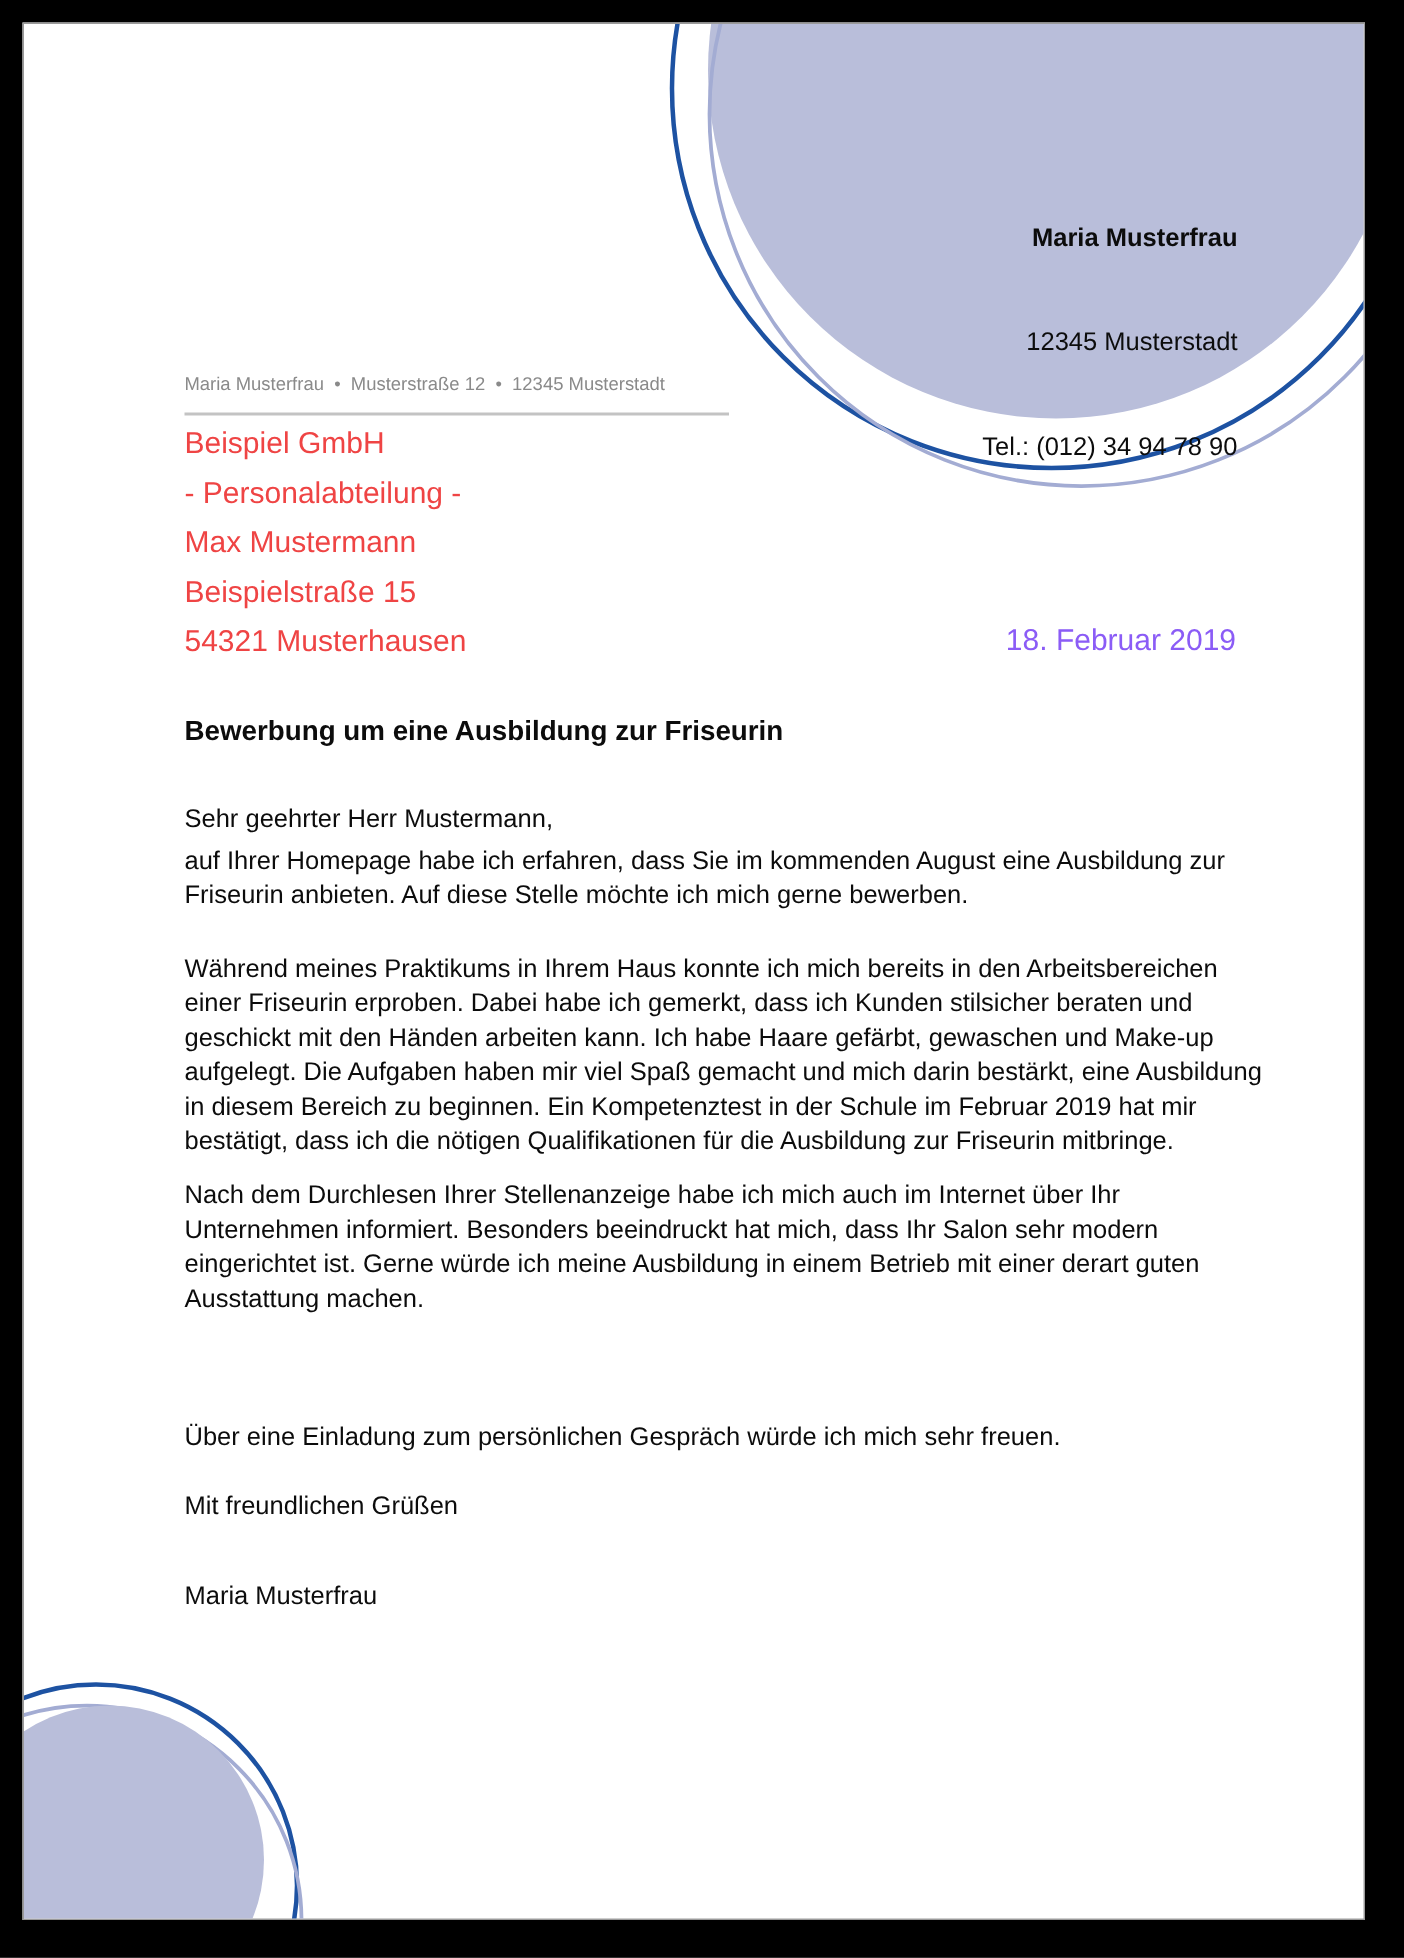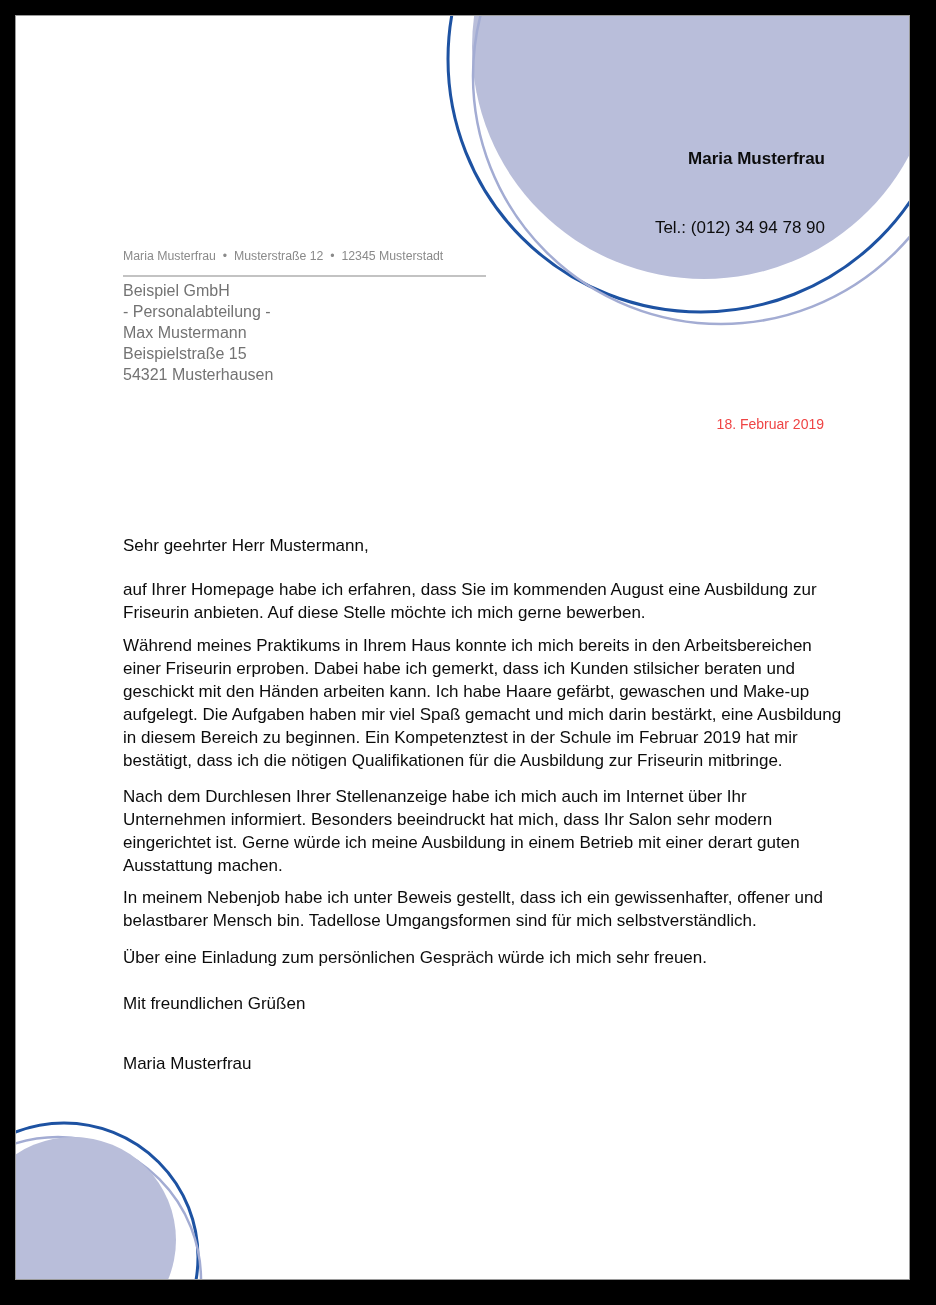--- a/index.html
+++ b/index.html
@@ -58,50 +58,50 @@
   .sender-rule {
     top: 259px;
     left: 107px;
     width: 363px;
     height: 2px;
     background: #c3c3c3;
   }
   .recipient {
     top: 264px;
     left: 107px;
-    font-size: 16px;
-    line-height: 21px;
-    color: #737373;
+    font-size: 20px;
+    line-height: 33px;
+    color: #ef4444;
     white-space: pre;
   }
   .date-line {
     top: 400px;
     right: 85px;
-    font-size: 14px;
-    color: #ef4444;
+    font-size: 20px;
+    color: #8b5cf6;
     white-space: pre;
     margin-left: 34px;
   }
   .subject-line {
     top: 460px;
     left: 107px;
     font-size: 18.5px;
     font-weight: bold;
     color: #0c0c0c;
     white-space: pre;
   }
   .body-text {
     left: 107px;
     font-size: 17px;
     line-height: 23px;
     color: #0c0c0c;
     white-space: pre;
   }
   .salutation { top: 518px; }
-  .para-1 { top: 562px; }
+  .para-1 { top: 546px; }
   .para-2 { top: 618px; }
   .para-3 { top: 769px; }
   .para-4 { top: 870px; }
   .para-5 { top: 930px; text-align: right; }
   .closing { top: 976px; }
   .signature { top: 1036px; }
 </style>
 </head>
 <body>
 
@@ -114,49 +114,49 @@
       <circle cx="685" cy="43" r="253" fill="none" stroke-width="3" stroke="#1d52a2"></circle>
       <circle cx="705" cy="60" r="248" fill="none" stroke-width="2.5" stroke="#a3acd3"></circle>
 
       <circle cx="48" cy="1241" r="134" fill="none" stroke-width="3" stroke="#1d52a2"></circle>
       <circle cx="42" cy="1264" r="143" fill="none" stroke-width="2.5" stroke="#a3acd3"></circle>
       <circle cx="57" cy="1224" r="103" fill="#b9beda"></circle>
     </svg>
 
     <div class="abs letterhead">
       <div class="lh-name">Maria Musterfrau</div>
+      <div>12345 Musterstadt</div>
       <div>Tel.: (012) 34 94 78 90</div>
     </div>
 
     <div class="abs sender-line">Maria Musterfrau  •  Musterstraße 12  •  12345 Musterstadt</div>
     <div class="abs sender-rule"></div>
 
     <div class="abs recipient">Beispiel GmbH
 - Personalabteilung -
 Max Mustermann
 Beispielstraße 15
 54321 Musterhausen</div>
 
     <div class="abs date-line">18. Februar 2019</div>
 
+    <div class="abs subject-line">Bewerbung um eine Ausbildung zur Friseurin</div>
 
     <div class="abs body-text salutation">Sehr geehrter Herr Mustermann,</div>
     <div class="abs body-text para-1">auf Ihrer Homepage habe ich erfahren, dass Sie im kommenden August eine Ausbildung zur
 Friseurin anbieten. Auf diese Stelle möchte ich mich gerne bewerben.</div>
     <div class="abs body-text para-2">Während meines Praktikums in Ihrem Haus konnte ich mich bereits in den Arbeitsbereichen
 einer Friseurin erproben. Dabei habe ich gemerkt, dass ich Kunden stilsicher beraten und
 geschickt mit den Händen arbeiten kann. Ich habe Haare gefärbt, gewaschen und Make-up
 aufgelegt. Die Aufgaben haben mir viel Spaß gemacht und mich darin bestärkt, eine Ausbildung
 in diesem Bereich zu beginnen. Ein Kompetenztest in der Schule im Februar 2019 hat mir
 bestätigt, dass ich die nötigen Qualifikationen für die Ausbildung zur Friseurin mitbringe.</div>
     <div class="abs body-text para-3">Nach dem Durchlesen Ihrer Stellenanzeige habe ich mich auch im Internet über Ihr
 Unternehmen informiert. Besonders beeindruckt hat mich, dass Ihr Salon sehr modern
 eingerichtet ist. Gerne würde ich meine Ausbildung in einem Betrieb mit einer derart guten
 Ausstattung machen.</div>
-    <div class="abs body-text para-4">In meinem Nebenjob habe ich unter Beweis gestellt, dass ich ein gewissenhafter, offener und
-belastbarer Mensch bin. Tadellose Umgangsformen sind für mich selbstverständlich.</div>
     <div class="abs body-text para-5">Über eine Einladung zum persönlichen Gespräch würde ich mich sehr freuen.</div>
 
     <div class="abs body-text closing">Mit freundlichen Grüßen</div>
     <div class="abs body-text signature">Maria Musterfrau</div>
 
   </div>
 </div>
 
 </body></html>

